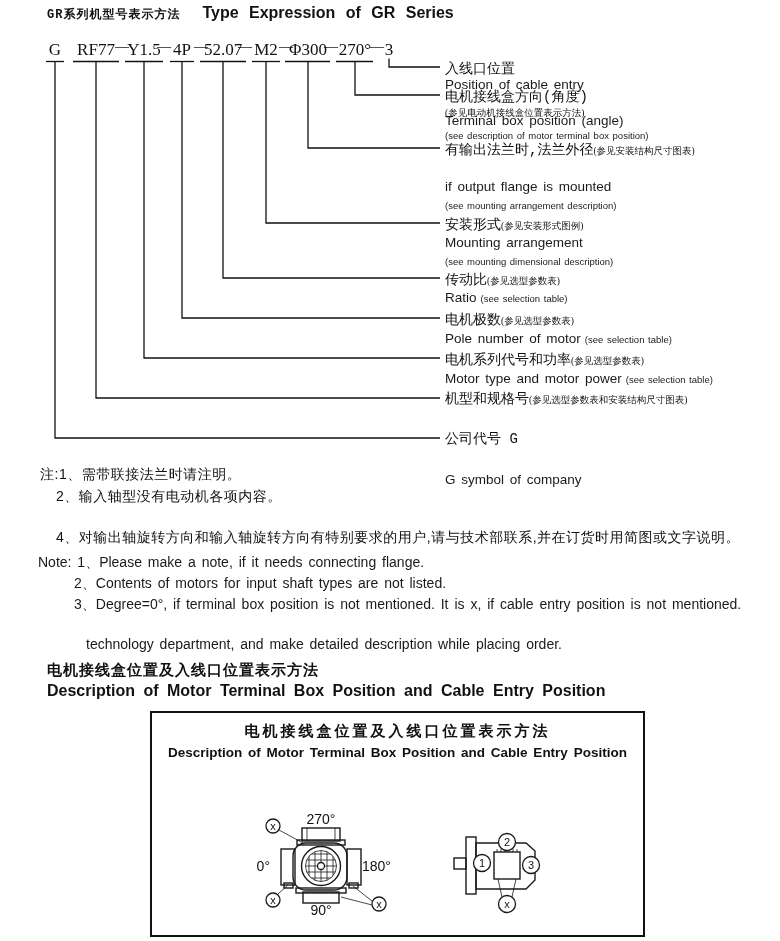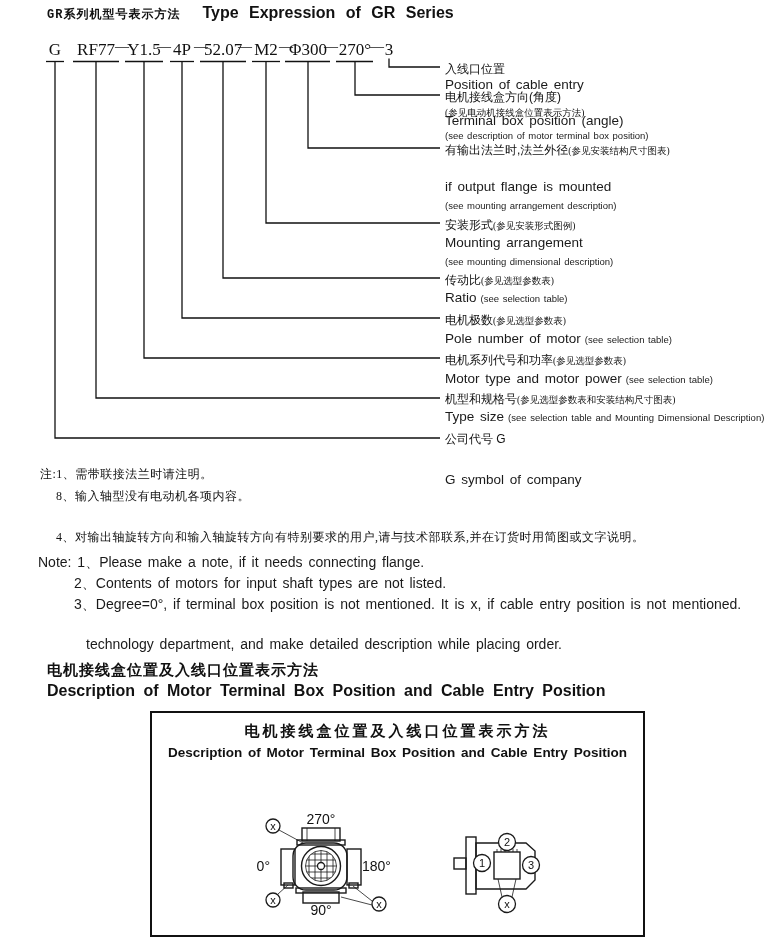--- a/index.html
+++ b/index.html
@@ -32,34 +32,34 @@
     position:absolute; top:39px; transform:translateX(-50%);
     font-size:14px; font-family:"Liberation Serif","DejaVu Serif",serif;
   }
 
   
   .callout-svg { top:0; left:0; width:460px; height:470px; }
   .callout-svg path, .callout-svg line { stroke:#111; stroke-width:1.3; fill:none; }
 
   
   .lbl { position:absolute; left:445px; white-space:nowrap; line-height:15px; }
-  .cn-label { font-size:12px; font-family:Liberation Sans, sans-serif;margin-top:8px; }
+  .cn-label { font-size:14px; font-family:Liberation Mono, monospace;margin-top:8px; }
   .cn-small { font-size:9.5px; }
   .en-label {
     font-family:"Liberation Sans","DejaVu Sans",sans-serif;
     font-size:13.5px; word-spacing:2px; color:#1a1a1a;
   }
   .en-small {
     font-family:"Liberation Sans","DejaVu Sans",sans-serif;
     font-size:9.5px; word-spacing:1px; color:#1a1a1a;
   }
 
   
-  .note-cn { font-size:12px; letter-spacing:0.5px; white-space:nowrap;
-    font-family:Liberation Serif, serif; }
+  .note-cn { font-size:14px; letter-spacing:0.5px; white-space:nowrap;
+    font-family:Liberation Sans, sans-serif; }
   .note-en { font-family:"Liberation Sans","DejaVu Sans",sans-serif;
     font-size:14px; word-spacing:2px; white-space:nowrap; color:#1a1a1a; }
 
   
   .sec2-cn { top:661px; left:47px; font-weight:bold; font-size:15px; letter-spacing:1px;
     font-family:"Liberation Sans","DejaVu Sans",sans-serif; white-space:nowrap; }
   .sec2-en { top:682px; left:47px; font-weight:bold; font-size:16px; word-spacing:4px;
     font-family:"Liberation Sans","DejaVu Sans",sans-serif; white-space:nowrap; }
 
   .diagram-box {
@@ -157,27 +157,26 @@
   <div class="lbl" style="top:271px"><span class="cn-label">传动比</span><span class="cn-small">(参见选型参数表)</span></div>
   <div class="lbl" style="top:289px"><span class="en-label">Ratio</span> <span class="en-small">(see selection table)</span></div>
 
   <div class="lbl" style="top:311px"><span class="cn-label">电机极数</span><span class="cn-small">(参见选型参数表)</span></div>
   <div class="lbl" style="top:330px"><span class="en-label">Pole number of motor</span> <span class="en-small">(see selection table)</span></div>
 
   <div class="lbl" style="top:351px"><span class="cn-label">电机系列代号和功率</span><span class="cn-small">(参见选型参数表)</span></div>
   <div class="lbl" style="top:370px"><span class="en-label">Motor type and motor power</span> <span class="en-small">(see selection table)</span></div>
 
   <div class="lbl" style="top:390px"><span class="cn-label">机型和规格号</span><span class="cn-small">(参见选型参数表和安装结构尺寸图表)</span></div>
-  <div class="lbl" style="top:408px"><span class="en-label">Type size</span> <span class="en-small">(see selection table and Mounting Dimensional Description)</span></div>
 
   <div class="lbl" style="top:430px"><span class="cn-label">公司代号 G</span></div>
   <div class="lbl" style="top:471px"><span class="en-label">G symbol of company</span></div>
 
   <div class="abs note-cn" style="top:466px; left:40px">注:1、需带联接法兰时请注明。</div>
-  <div class="abs note-cn" style="top:488px; left:56px">8、输入轴型没有电动机各项内容。</div>
+  <div class="abs note-cn" style="top:488px; left:56px">2、输入轴型没有电动机各项内容。</div>
   <div class="abs note-cn" style="top:529px; left:56px">4、对输出轴旋转方向和输入轴旋转方向有特别要求的用户,请与技术部联系,并在订货时用简图或文字说明。</div>
 
   <div class="abs note-en" style="top:554px; left:38px">Note: 1、Please make a note, if it needs connecting flange.</div>
   <div class="abs note-en" style="top:575px; left:74px">2、Contents of motors for input shaft types are not listed.</div>
   <div class="abs note-en" style="top:596px; left:74px">3、Degree=0°, if terminal box position is not mentioned. It is x, if cable entry position is not mentioned.</div>
   <div class="abs note-en" style="top:636px; left:86px">technology department, and make detailed description while placing order.</div>
 
   <div class="abs sec2-cn">电机接线盒位置及入线口位置表示方法</div>
   <div class="abs sec2-en">Description of Motor Terminal Box Position and Cable Entry Position</div>
 

